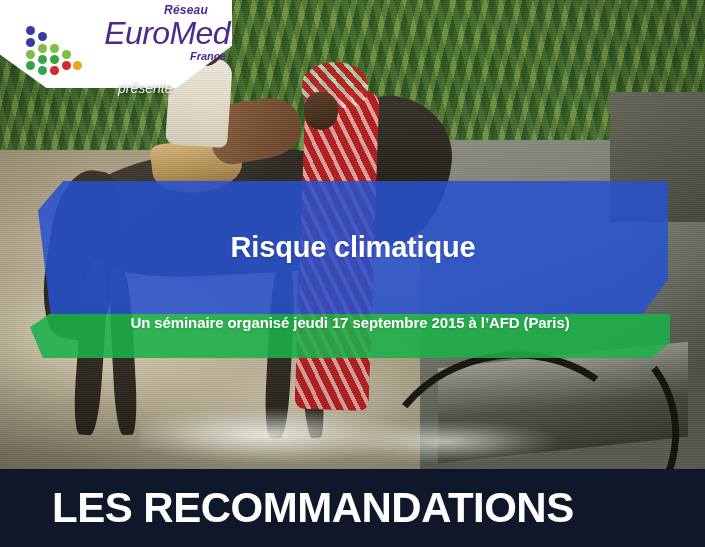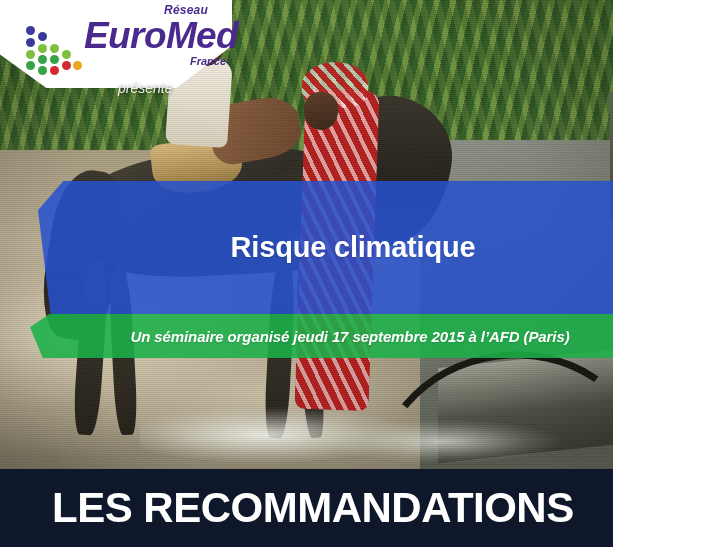--- a/index.html
+++ b/index.html
@@ -8,21 +8,21 @@
     padding: 0;
     background: #ffffff;
   }
   body {
     font-family: "Liberation Sans", sans-serif;
   }
 
   
   .poster {
     position: relative;
-    width: 613px;
+    width: 705px;
     height: 547px;
     overflow: hidden;
     background: #8d8f7d;
   }
 
   
   .photo {
     position: absolute;
     inset: 0;
     overflow: hidden;
@@ -250,22 +250,22 @@
   .logo-reseau {
     font-size: 12px;
     font-weight: bold;
     font-style: italic;
     letter-spacing: .2px;
     color: #4b2a8f;
     display: block;
     padding-right: 22px;
   }
   .logo-euromed {
-    font-size: 37px;
-    font-weight: bold;
+    font-size: 32px;
+    font-weight: normal;
     font-style: italic;
     letter-spacing: -.6px;
     color: #4b2a8f;
     display: block;
     margin-top: 1px;
   }
   .logo-france {
     font-size: 11px;
     font-weight: bold;
     font-style: italic;
@@ -316,23 +316,22 @@
   .banner-green {
     position: absolute;
     left: 30px;
     top: 314px;
     width: 640px;
     height: 44px;
     background: rgba(27, 176, 73, 0.88);
     clip-path: polygon(3% 0, 100% 0, 100% 66%, 97% 100%, 2% 100%, 0 30%);
     z-index: 4;
     display: flex;
-    align-items: center;
+    align-items: flex-start;
     justify-content: center;
-    font-style: italic;
   }
   .subtitle {
     color: #ffffff;
     font-size: 15px;
     font-weight: bold;
     letter-spacing: -.1px;
     text-align: center;
     text-shadow: 0 1px 2px rgba(0,0,0,0.15);
   }
 

